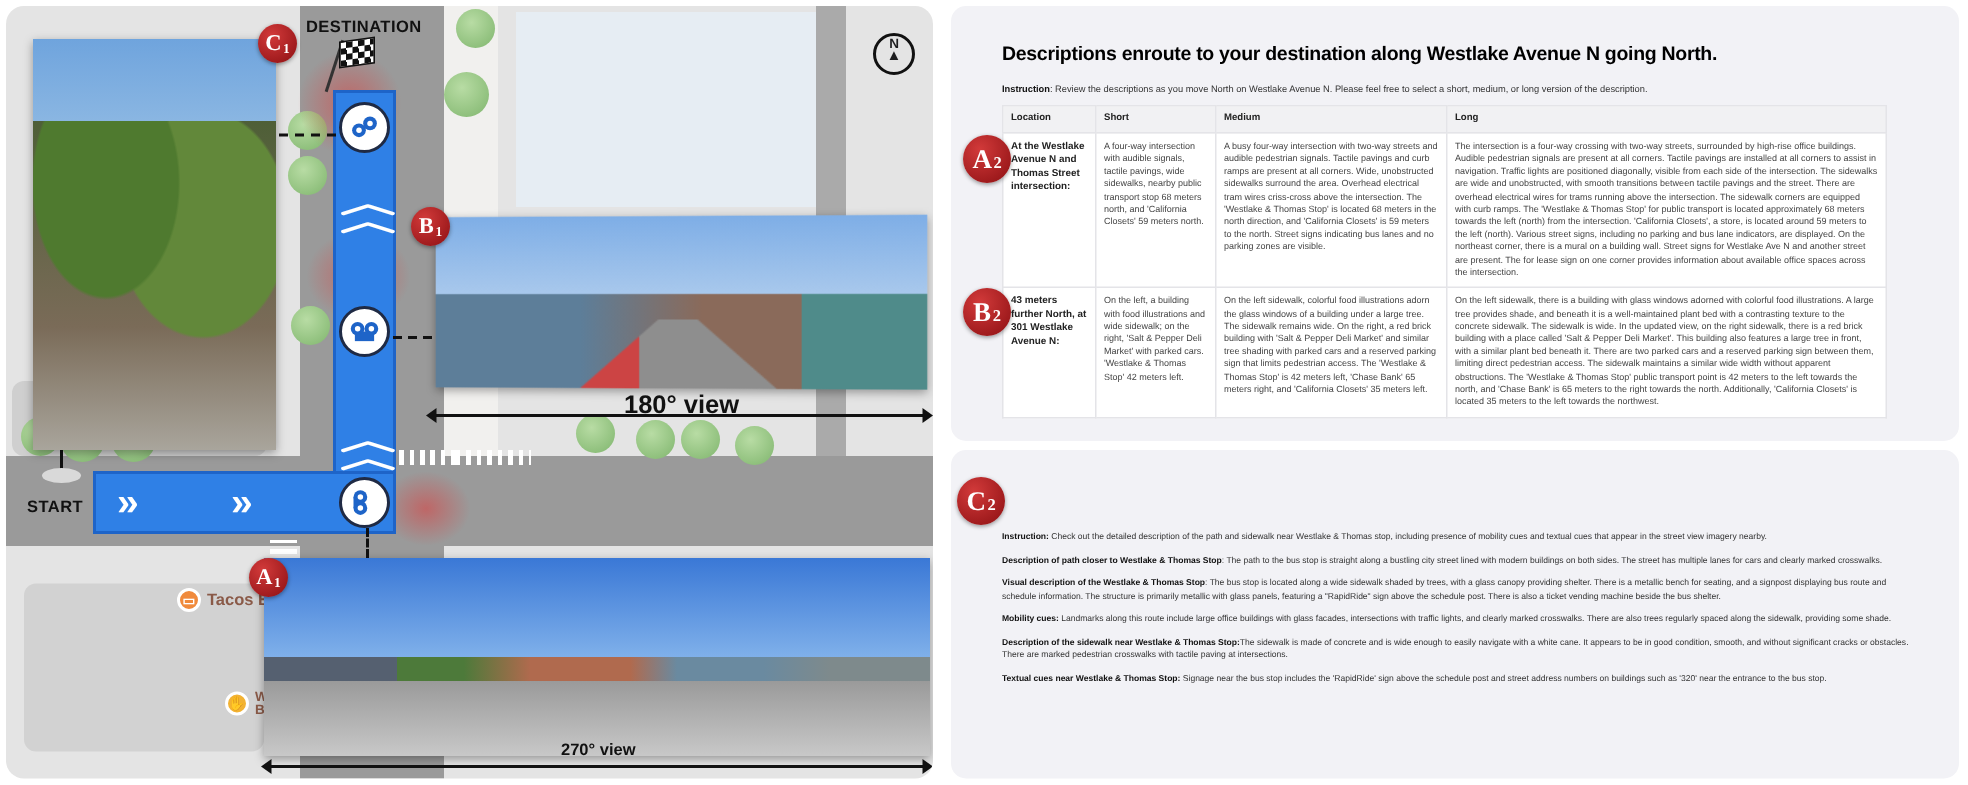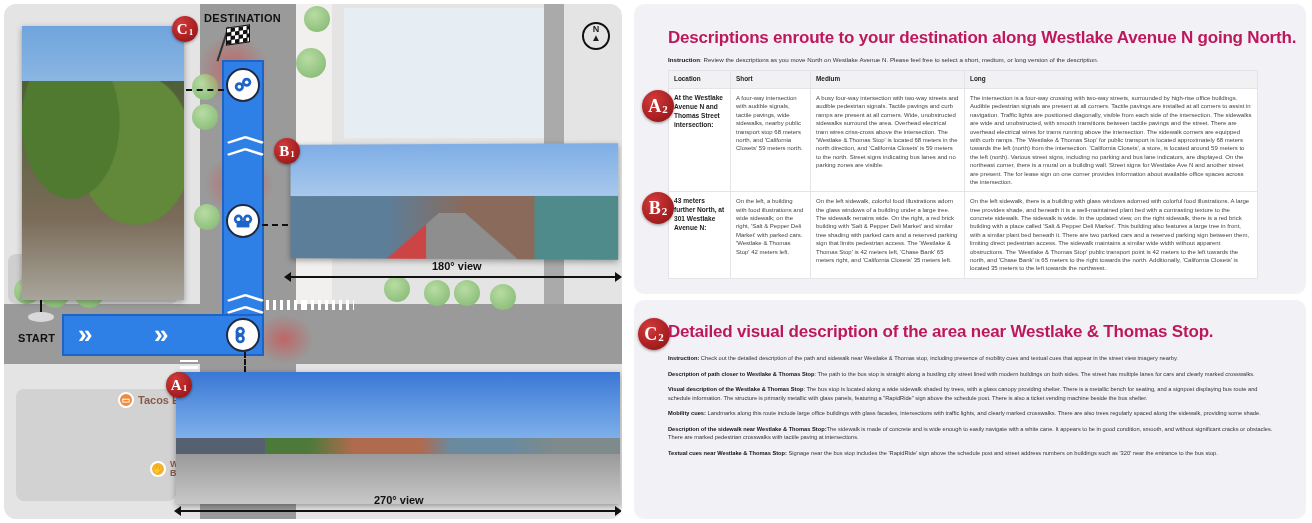--- a/index.html
+++ b/index.html
@@ -67,21 +67,21 @@
 
   .flag { position: absolute; left: 222px; top: 22px; width: 24px; height: 18px; background:
       conic-gradient(#111 25%, #fff 0 50%, #111 0 75%, #fff 0) 0 0/8px 8px; border: 1px solid #111; transform: skewY(-8deg); }
   .flag-pole { position: absolute; left: 218px; top: 22px; width: 2px; height: 36px; background: #333; transform: rotate(18deg); }
 
   
   .card { position: absolute; left: 634px; width: 672px; background: #f2f2f6; border-radius: 10px; }
   .card-top { top: 4px; height: 290px; }
   .card-bottom { top: 300px; height: 219px; }
 
-  .card h1 { position: absolute; left: 34px; font-size: 17px; font-weight: bold; color: #be185d; letter-spacing: -0.2px; }
+  .card h1 { position: absolute; left: 34px; font-size: 13px; font-weight: bold; color: #000000; letter-spacing: -0.2px; }
   .card-top h1 { top: 24px; }
   .card-bottom h1 { top: 22px; left: 34px; }
   .instr { position: absolute; left: 34px; font-size: 6.2px; color: #333; }
   .instr b { color: #111; }
   .card-top .instr { top: 52px; }
 
   table.desc { position: absolute; left: 34px; top: 66px; width: 590px; border-collapse: collapse; background: #fff; font-size: 6px; line-height: 1.4; color: #444; }
   table.desc th { background: #f1f1f3; text-align: left; font-weight: bold; color: #222; padding: 4px 5px; height: 18px; border: 1px solid #e4e4e8; font-size: 6.4px; }
   table.desc td { vertical-align: top; padding: 5px 5px; border: 1px solid #e4e4e8; }
   table.desc td.loc { font-weight: bold; color: #222; font-size: 6.6px; line-height: 1.35; }
@@ -207,21 +207,21 @@
     </div>
   <div class="badge" style="left:270px;top:134px;">
       <span>B</span>
       <sub>1</sub>
     </div>
   <div class="badge" style="left:162px;top:368px;">
       <span>A</span>
       <sub>1</sub>
     </div>
 
-  <div class="view-label" style="left:428px;top:256px;font-size:11px;">180° view</div>
+  <div class="view-label" style="left:412px;top:256px;font-size:17px;">180° view</div>
   <div class="arrow-line" style="left:286px;top:272px;width:326px;"></div>
   <div class="view-label" style="left:370px;top:490px;font-size:11px;">270° view</div>
   <div class="arrow-line" style="left:176px;top:506px;width:436px;"></div>
 </div>
 
 <div class="card card-top">
   <h1>Descriptions enroute to your destination along Westlake Avenue N going North.</h1>
   <div class="instr"><b>Instruction</b><span>: Review the descriptions as you move North on Westlake Avenue N. Please feel free to select a short, medium, or long version of the description.</span></div>
 
   <table class="desc">
@@ -257,21 +257,20 @@
       <span>B</span>
       <sub>2</sub>
     </div>
 </div>
 
 <div class="card card-bottom">
   <div class="badge big" style="left:4px;top:18px;">
       <span>C</span>
       <sub>2</sub>
     </div>
-  <h1>Detailed visual description of the area near Westlake &amp; Thomas Stop.</h1>
   <div class="c2-body">
     <p><b>Instruction:</b><span> Check out the detailed description of the path and sidewalk near Westlake &amp; Thomas stop, including presence of mobility cues and textual cues that appear in the street view imagery nearby.</span></p>
     <p><b>Description of path closer to Westlake &amp; Thomas Stop</b><span>: The path to the bus stop is straight along a bustling city street lined with modern buildings on both sides. The street has multiple lanes for cars and clearly marked crosswalks.</span></p>
     <p><b>Visual description of the Westlake &amp; Thomas Stop</b><span>: The bus stop is located along a wide sidewalk shaded by trees, with a glass canopy providing shelter. There is a metallic bench for seating, and a signpost displaying bus route and schedule information. The structure is primarily metallic with glass panels, featuring a "RapidRide" sign above the schedule post. There is also a ticket vending machine beside the bus shelter.</span></p>
     <p><b>Mobility cues:</b><span> Landmarks along this route include large office buildings with glass facades, intersections with traffic lights, and clearly marked crosswalks. There are also trees regularly spaced along the sidewalk, providing some shade.</span></p>
     <p><b>Description of the sidewalk near Westlake &amp; Thomas Stop:</b><span>The sidewalk is made of concrete and is wide enough to easily navigate with a white cane. It appears to be in good condition, smooth, and without significant cracks or obstacles. There are marked pedestrian crosswalks with tactile paving at intersections.</span></p>
     <p><b>Textual cues near Westlake &amp; Thomas Stop:</b><span> Signage near the bus stop includes the 'RapidRide' sign above the schedule post and street address numbers on buildings such as '320' near the entrance to the bus stop.</span></p>
   </div>
 </div>
 

